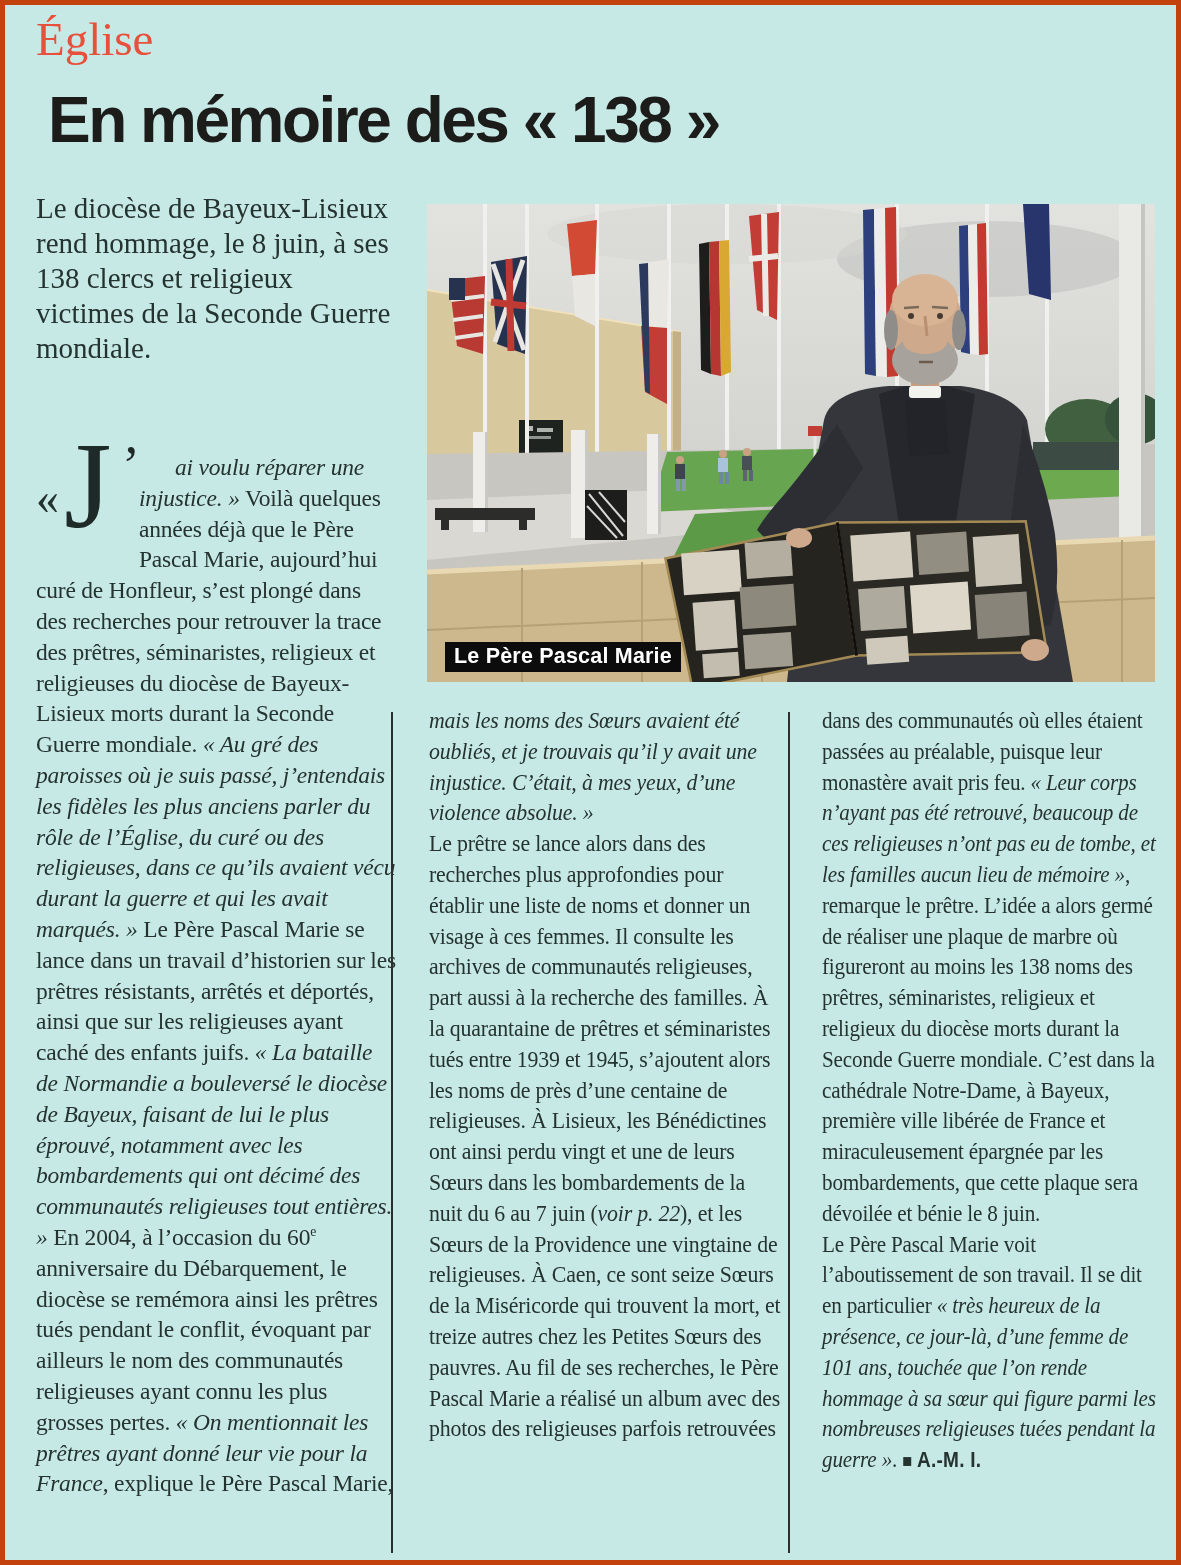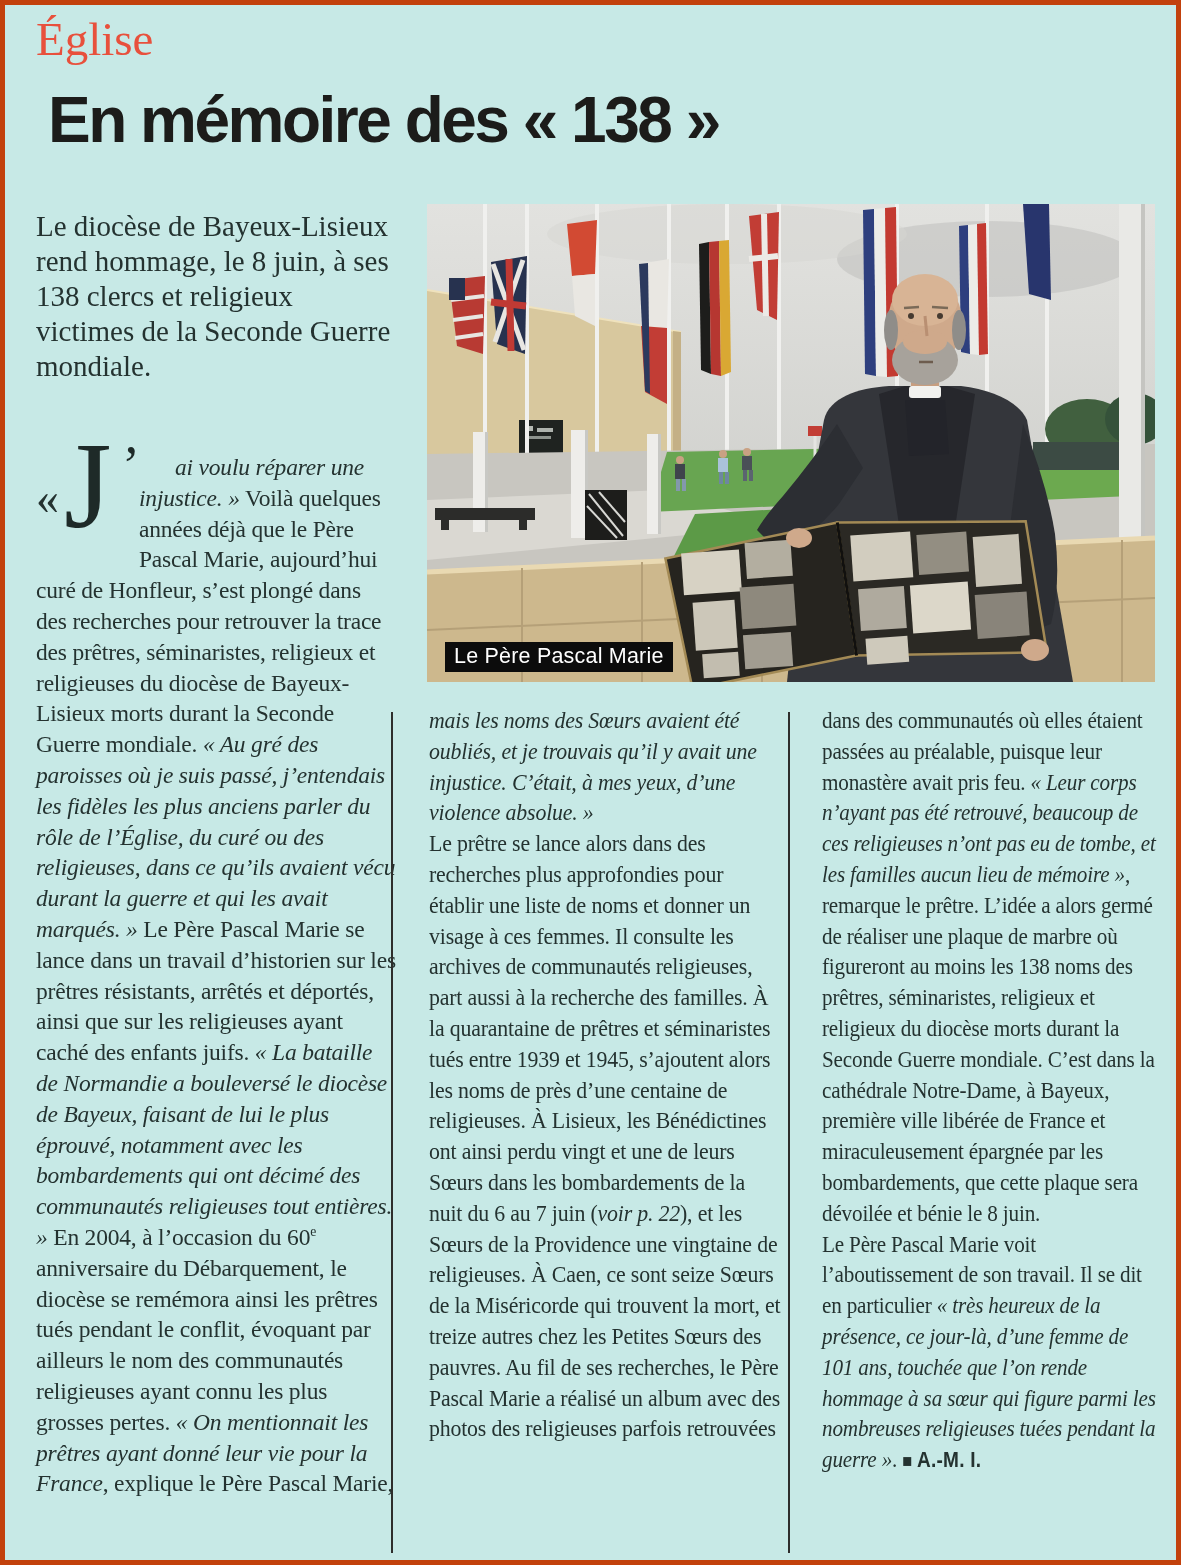--- a/index.html
+++ b/index.html
@@ -7,29 +7,29 @@
         font-family:"Liberation Serif",serif;padding-left:48px;}
   .canvas{position:absolute;left:5px;top:5px;width:1171px;height:1555px;background:#c7e9e6;overflow:hidden;}
 
   
   .kicker{position:absolute;left:31px;top:8px;font-family:"Liberation Serif",serif;
           font-size:47px;line-height:52px;color:#e8503c;font-weight:400;}
   .headline{position:absolute;left:27px;top:64px;margin:16px;font-family:"Liberation Sans",sans-serif;
             font-weight:bold;font-size:64px;line-height:70px;letter-spacing:-2.5px;color:#1c1c1a;}
 
   
-  .intro{position:absolute;left:31px;top:204px;width:362px;margin:0;
+  .intro{position:absolute;left:31px;top:186px;width:362px;margin:0;
          font-size:29px;line-height:35px;color:#243230;}
 
   
   .photo{position:absolute;left:422px;top:199px;width:728px;height:478px;margin:0;}
   .photo svg{display:block;width:100%;height:100%;}
   .caption{position:absolute;left:18px;bottom:10px;}
   .chip{display:table;background:#0c0c0c;color:#ffffff;font-family:"Liberation Sans",sans-serif;
-        font-weight:normal;font-size:21.5px;line-height:24px;padding:2px 9px 4px 9px;margin-top:2px;
+        font-weight:bold;font-size:21.5px;line-height:24px;padding:2px 9px 4px 9px;margin-top:2px;
         letter-spacing:0.2px;}
 
   
   .col{position:absolute;color:#243230;font-size:23.5px;line-height:30.8px;letter-spacing:-0.2px;
        text-align:left;}
   .col p{margin:0;}
   .col1{left:31px;top:447px;width:360px;}
   .col2{left:424px;top:700px;width:380px;transform:scaleX(0.93);transform-origin:0 0;}
   .col3{left:817px;top:700px;width:372px;transform:scaleX(0.90);transform-origin:0 0;}
   .vrule{position:absolute;width:1.5px;background:#2e2e2c;top:707px;height:841px;}

